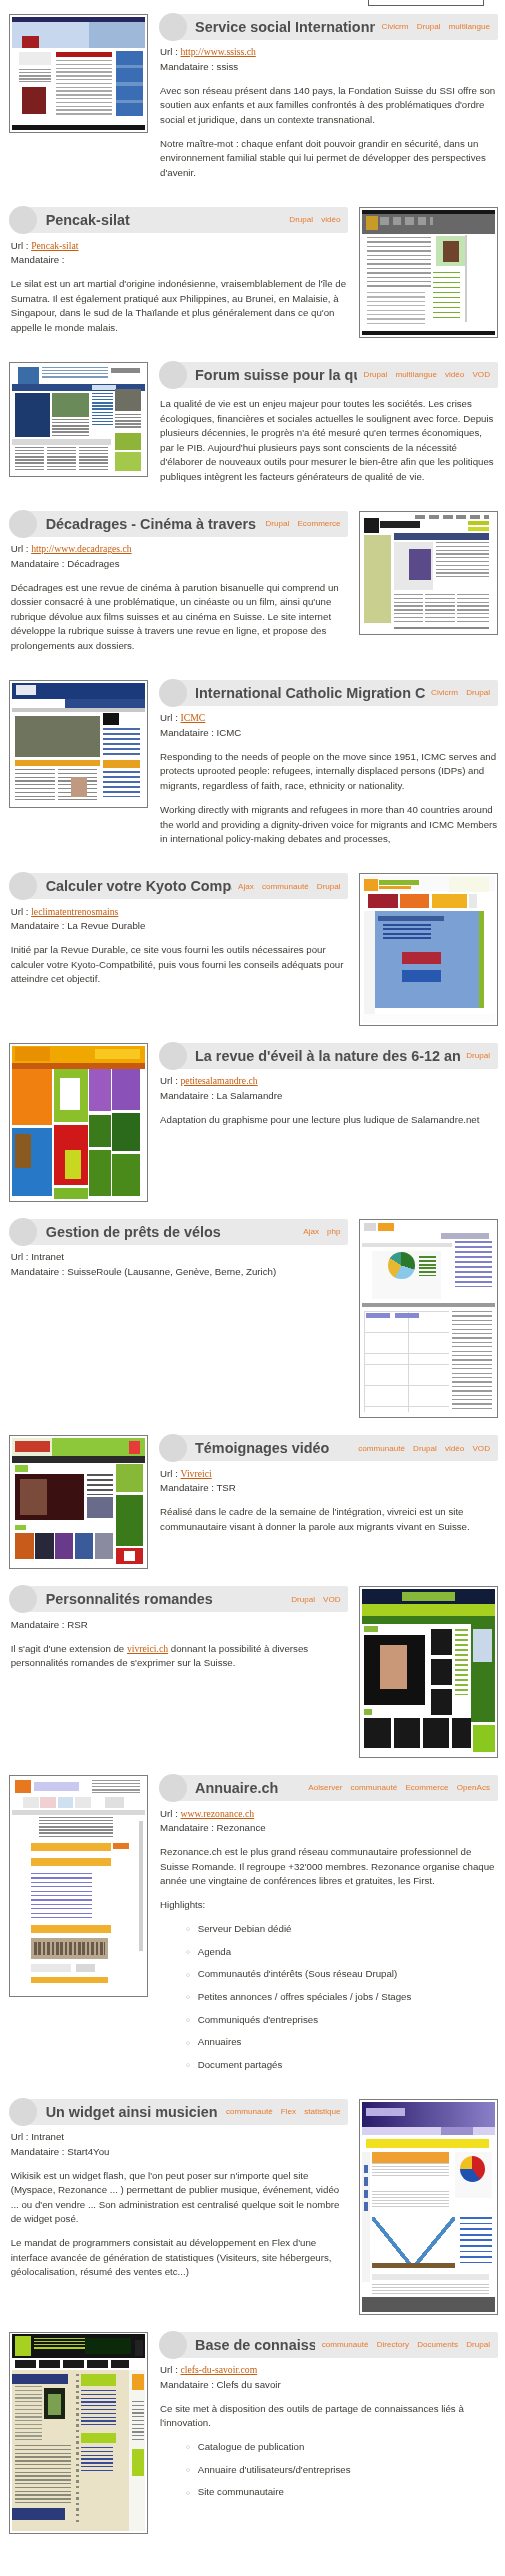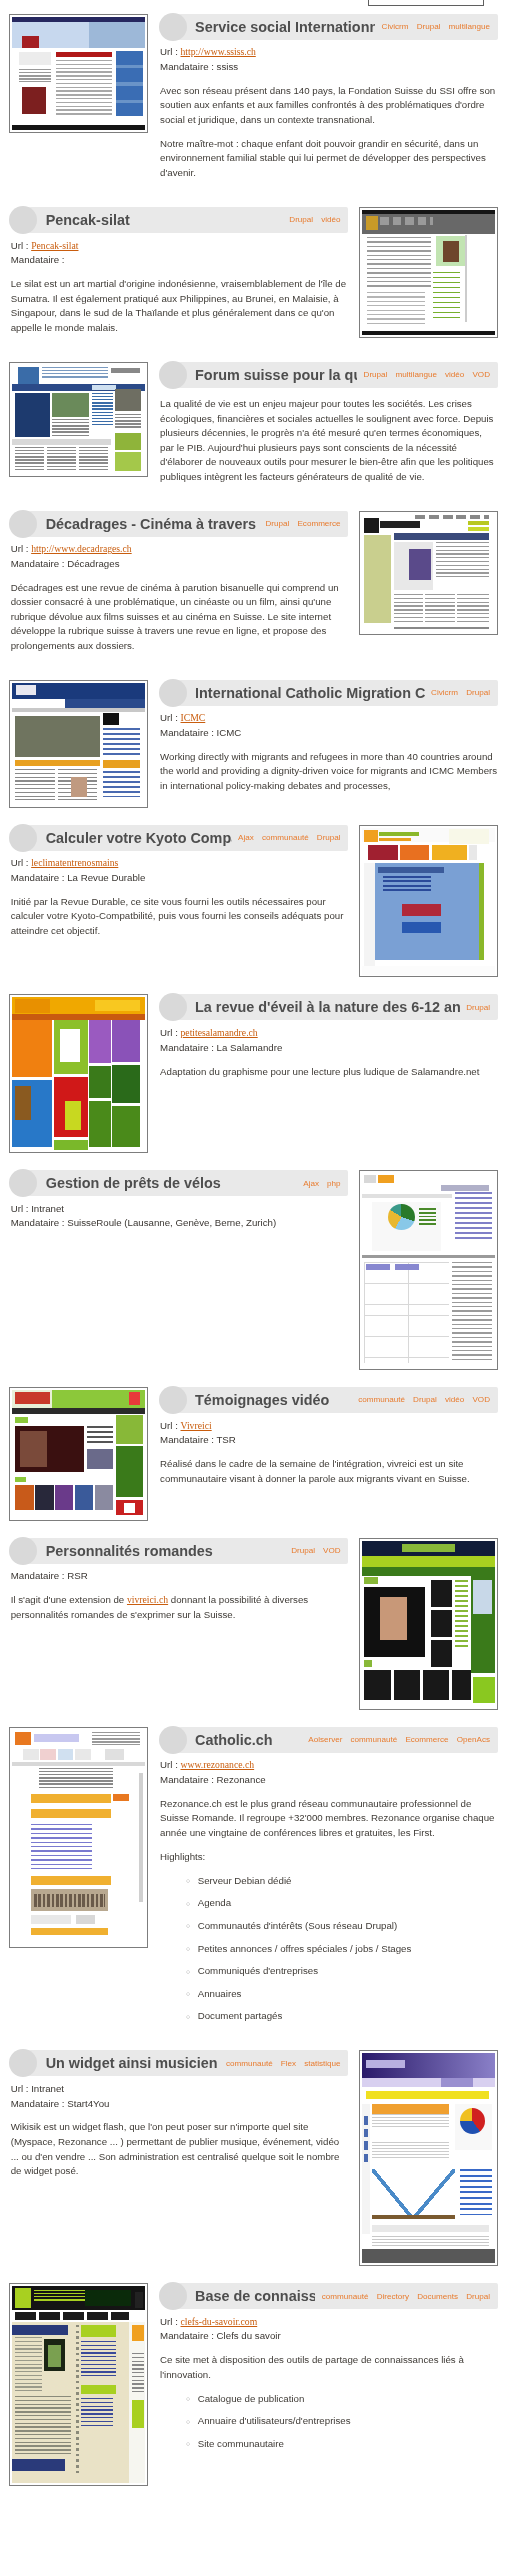--- a/index.html
+++ b/index.html
@@ -231,20 +231,21 @@
         <div class="url-row">
           <span class="url-label">Url : </span>
           <span class="url-value"><a href="#">ICMC</a></span>
         </div>
         <div class="mand-row">
           <span class="mand-label">Mandataire : </span>
           <span class="mand-value">ICMC</span>
         </div>
       </div>
       <div class="desc">
+            <p>Responding to the needs of people on the move since 1951, ICMC serves and protects uprooted people: refugees, internally displaced persons (IDPs) and migrants, regardless of faith, race, ethnicity or nationality.</p>
             <p>Working directly with migrants and refugees in more than 40 countries around the world and providing a dignity-driven voice for migrants and ICMC Members in international policy-making debates and processes,</p>
           </div>
     </div>
   </article>
 
   <article class="entry">
     <div class="thumb" style="order: 2;">
       <div class="thumb-inner" style="height: 147px;">
             <div class="blk" style="left: 0%; top: 0%; width: 100%; height: 10%; background: rgb(250, 250, 250);"></div>
             <div class="blk" style="left: 2%; top: 2%; width: 10%; height: 8%; background: rgb(240, 160, 32);"></div>
@@ -498,21 +499,21 @@
             <div class="blk" style="left: 16%; top: 76%; width: 54%; height: 6%; background: repeating-linear-gradient(90deg, rgb(106, 90, 74) 0px, rgb(106, 90, 74) 2.5px, rgb(184, 168, 144) 2.5px, rgb(184, 168, 144) 4.4px);"></div>
             <div class="blk" style="left: 14%; top: 86%; width: 30%; height: 4%; background: rgb(232, 232, 232);"></div>
             <div class="blk" style="left: 48%; top: 86%; width: 14%; height: 4%; background: rgb(216, 216, 216);"></div>
             <div class="blk" style="left: 14%; top: 92%; width: 58%; height: 3%; background: rgb(240, 176, 48);"></div>
             <div class="blk" style="left: 95%; top: 20%; width: 3%; height: 60%; background: rgb(208, 208, 208);"></div>
           </div>
     </div>
     <div class="col-text">
       <header class="band">
         <span class="dot"></span>
-        <h2 class="title">Catholic.ch</h2>
+        <h2 class="title">Annuaire.ch</h2>
         <nav class="tags">
               <a href="#" class="tag">Aolserver</a>
               <a href="#" class="tag">communauté</a>
               <a href="#" class="tag">Ecommerce</a>
               <a href="#" class="tag">OpenAcs</a>
             </nav>
       </header>
       <div class="meta">
         <div class="url-row">
           <span class="url-label">Url : </span>
@@ -580,20 +581,21 @@
           <span class="url-label">Url : </span>
           <span class="url-value">Intranet</span>
         </div>
         <div class="mand-row">
           <span class="mand-label">Mandataire : </span>
           <span class="mand-value">Start4You</span>
         </div>
       </div>
       <div class="desc">
             <p>Wikisik est un widget flash, que l'on peut poser sur n'importe quel site (Myspace, Rezonance ... ) permettant de publier musique, événement, vidéo ... ou d'en vendre ... Son administration est centralisé quelque soit le nombre de widget posé.</p>
+            <p>Le mandat de programmers consistait au développement en Flex d'une interface avancée de génération de statistiques (Visiteurs, site hébergeurs, géolocalisation, résumé des ventes etc...)</p>
           </div>
     </div>
   </article>
 
   <article class="entry">
     <div class="thumb">
       <div class="thumb-inner" style="height: 197px;">
             <div class="blk" style="left: 0%; top: 0%; width: 100%; height: 12%; background: rgb(20, 20, 20);"></div>
             <div class="blk" style="left: 2%; top: 1%; width: 12%; height: 10%; background: rgb(168, 208, 32);"></div>
             <div class="blk" style="left: 16%; top: 2%; width: 40%; height: 6%; background: repeating-linear-gradient(rgb(168, 208, 32) 0px, rgb(168, 208, 32) 1.3px, transparent 1.3px, transparent 3.1px);"></div>

